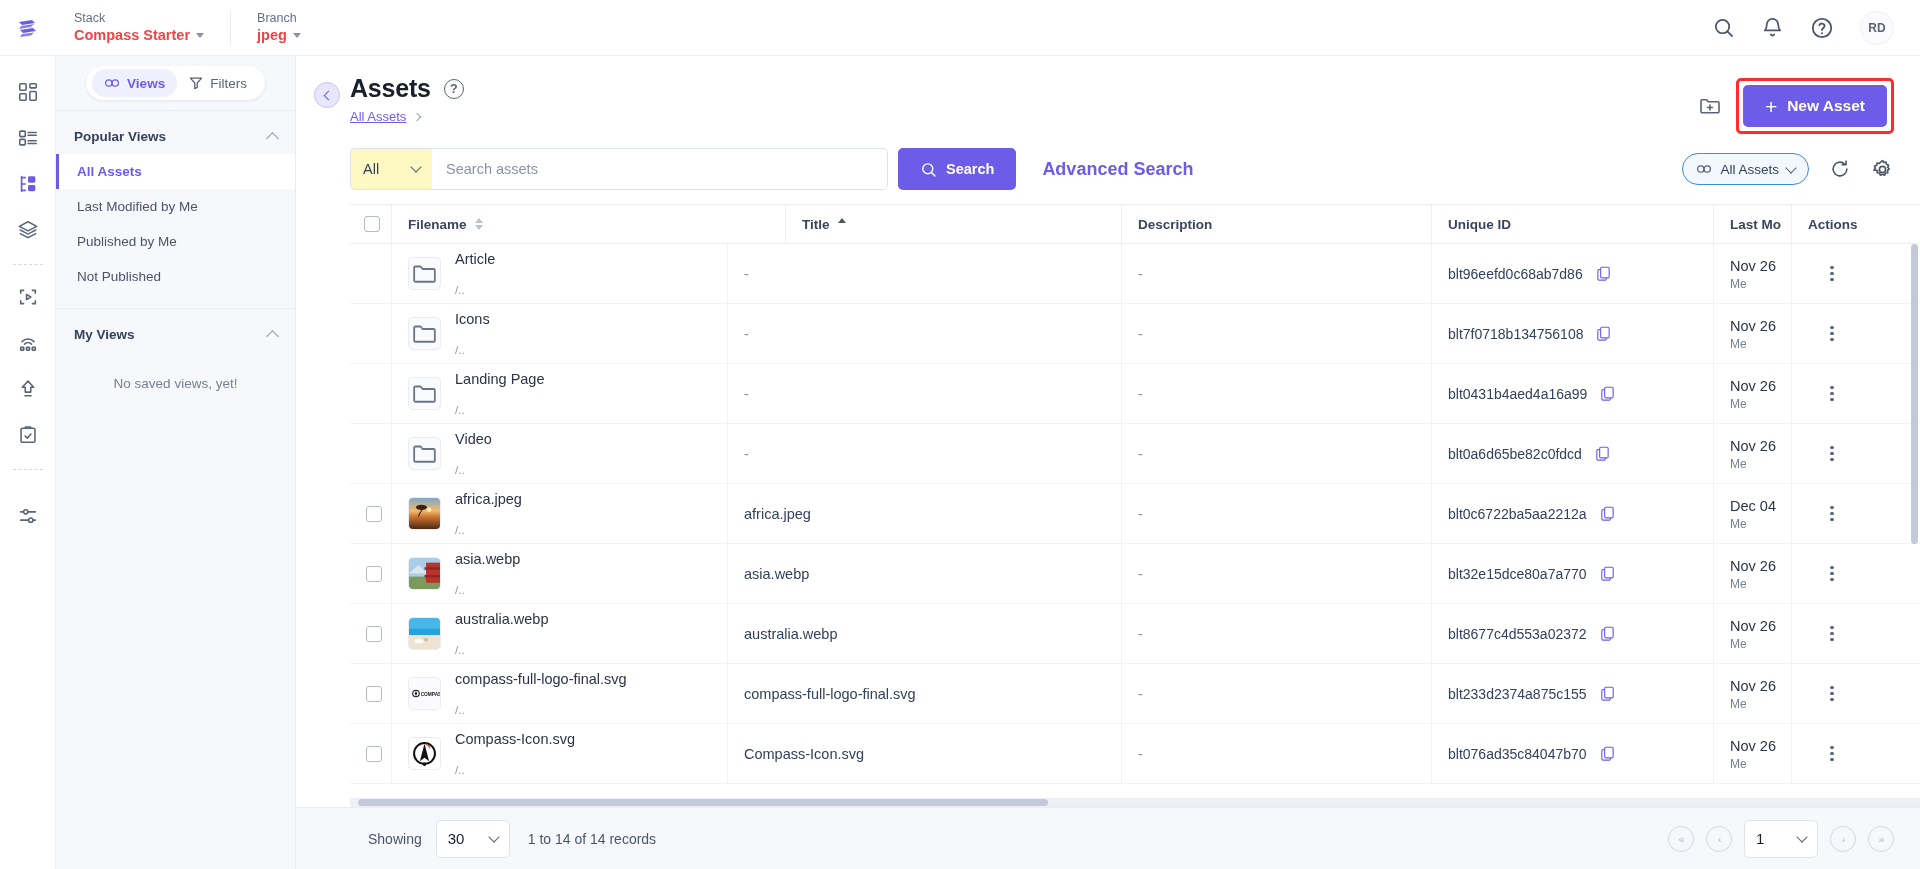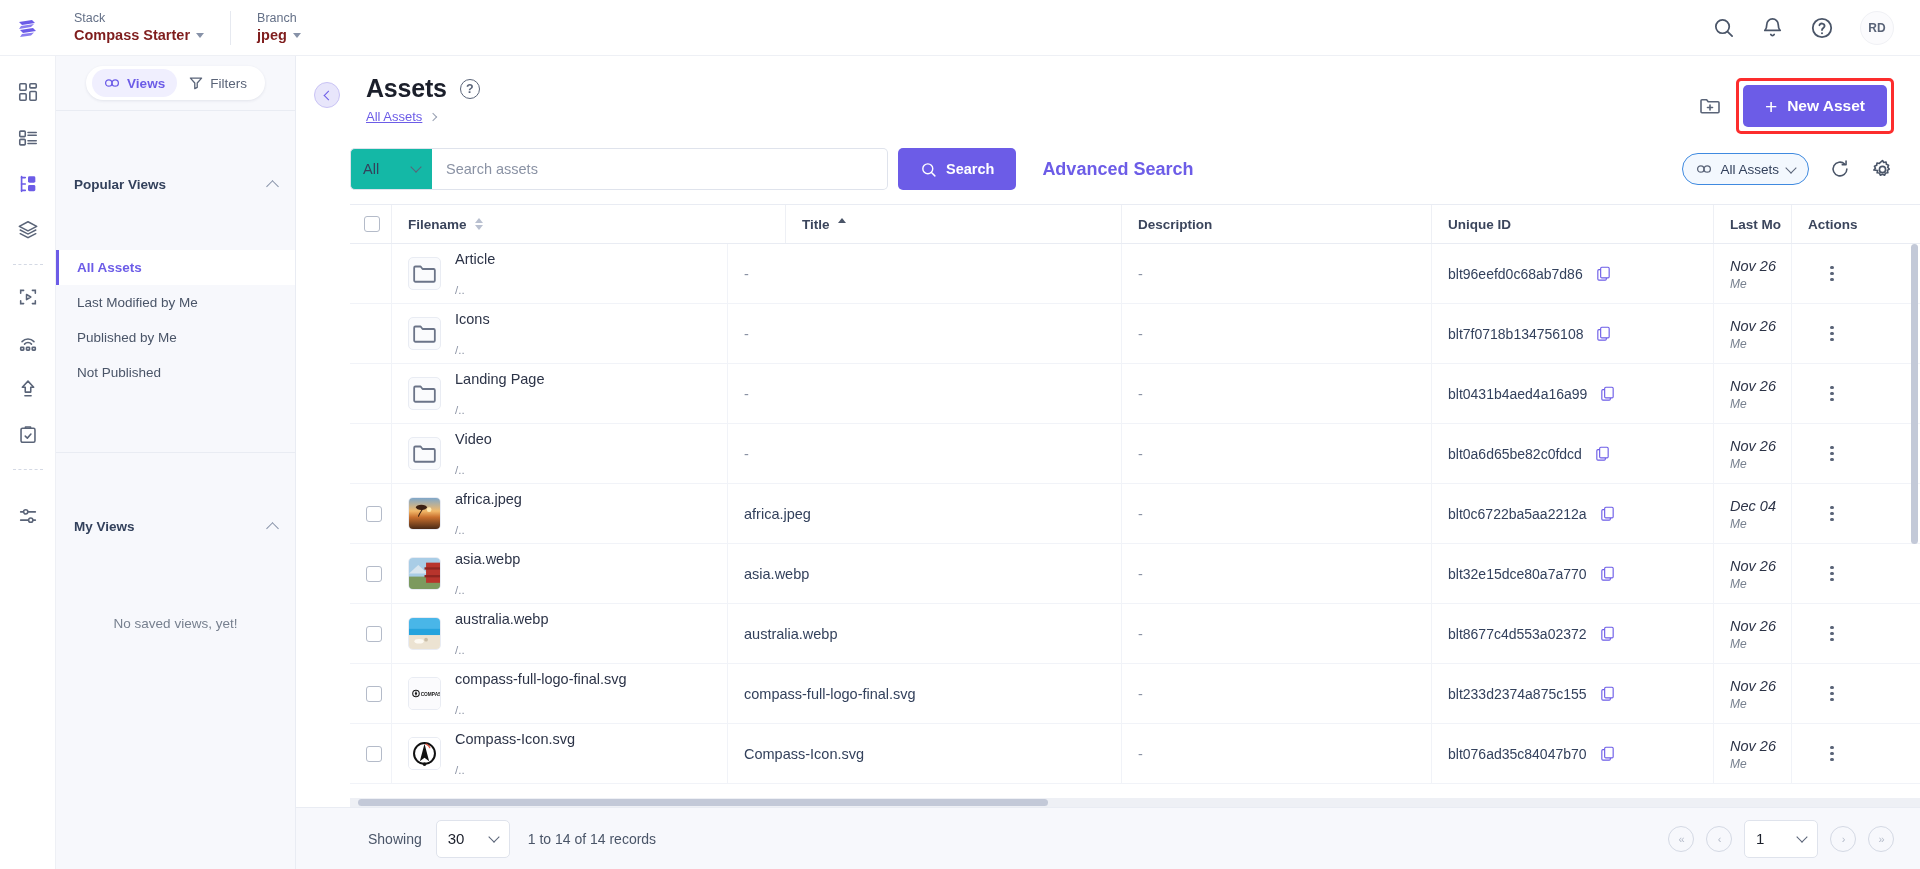--- a/index.html
+++ b/index.html
@@ -21,21 +21,21 @@
     position: relative; z-index: 30;
   }
   .brand {
     width: 56px; height: 56px;
     display: flex; align-items: center; justify-content: center;
   }
   .ctx { display: flex; align-items: center; padding-left: 18px; }
   .ctx-block { padding-right: 26px; }
   .ctx-label { font-size: 12.5px; color: #647087; line-height: 16px; }
   .ctx-value {
-    font-size: 14.5px; color: #7f1d1d; font-weight: bold; line-height: 19px;
+    font-size: 14.5px; color: #ef4444; font-weight: bold; line-height: 19px;
     display: flex; align-items: center; gap: 6px; cursor: pointer;
   }
   .ctx-div { width: 1px; height: 34px; background: #e6e9f0; margin-right: 26px; }
   .caret-d {
     width: 0; height: 0; border-left: 4.5px solid transparent;
     border-right: 4.5px solid transparent; border-top: 5.5px solid #8792a8;
   }
   .topbar-right {
     margin-left: auto; display: flex; align-items: center;
     gap: 26px; padding-right: 26px;
@@ -62,21 +62,21 @@
     width: 44px; height: 44px; display: flex;
     align-items: center; justify-content: center;
     cursor: pointer; margin-bottom: 2px;
   }
   .rail-sep { width: 30px; border-top: 1px dashed #d4d9e4; margin: 10px 0; }
 
   
   .views {
     width: 240px; flex: 0 0 240px;
     background: #f7f8fc; border-right: 1px solid #e9ecf3;
-    display: flex; flex-direction: column; gap: 48px;
+    display: flex; flex-direction: column;
   }
   .views-top {
     height: 55px; display: flex; align-items: center;
     justify-content: center; border-bottom: 1px solid #e9ecf3;
   }
   .pill {
     display: flex; align-items: center; background: #ffffff;
     border-radius: 20px; height: 34px; padding: 0 6px;
     box-shadow: 0 1px 3px rgba(40,50,90,.10);
   }
@@ -107,21 +107,21 @@
   }
   .views-divider { border-top: 1px solid #e9ecf3; margin-top: 14px; }
   .empty-views {
     padding: 24px 0 0 0; text-align: center;
     font-size: 13.5px; color: #77808f;
   }
 
   
   .main { flex: 1; min-width: 0; display: flex; flex-direction: column; background:#fff; }
 
-  .page-head { padding: 18px 26px 0 18px; display: flex; align-items: flex-start; gap: 16px; }
+  .page-head { padding: 18px 26px 0 18px; display: flex; align-items: flex-start; }
   .collapse-btn {
     width: 26px; height: 26px; border-radius: 50%;
     background: #e8e6fb; border: 1px solid #c9c3f5;
     display: flex; align-items: center; justify-content: center;
     cursor: pointer; margin-top: 8px; margin-right: 10px; flex: 0 0 26px;
   }
   .chev-l {
     width: 7px; height: 7px; border-left: 1.8px solid #6c5ce7;
     border-bottom: 1.8px solid #6c5ce7; transform: rotate(45deg);
     margin-left: 3px;
@@ -155,21 +155,21 @@
   .plus { font-size: 21px; font-weight: normal; line-height: 1; }
 
   
   .search-row {
     display: flex; align-items: center; gap: 0;
     padding: 14px 26px 14px 18px; margin-left: 36px;
   }
   .search-group { display: flex; align-items: center; height: 42px; }
   .sel-all {
     width: 82px; height: 42px; border: 1px solid #dfe3ec;
-    border-right: none; border-radius: 5px 0 0 5px; background: #14b8a6;
+    border-right: none; border-radius: 5px 0 0 5px; background: #fef9c3;
     display: flex; align-items: center; justify-content: space-between;
     padding: 0 12px; font-size: 14.5px; color: #33415c; cursor: pointer;
   }
   .chev-sm {
     width: 8px; height: 8px; border-right: 1.7px solid #5a6478;
     border-bottom: 1.7px solid #5a6478; transform: rotate(45deg);
     margin-top: -4px;
   }
   .search-input {
     width: 456px; height: 42px; border: 1px solid #dfe3ec; border-left: none;
@@ -240,21 +240,21 @@
     border: 1px solid #e9ecf3; background: #fafbfd;
     display: flex; align-items: center; justify-content: center;
     overflow: hidden; flex: 0 0 33px;
   }
   .namecol { margin-left: 14px; display: flex; flex-direction: column; gap: 16px; }
   .nm { font-size: 14.5px; color: #2c3347; line-height: 18px; }
   .pathsub { font-size: 11.5px; color: #8a92a4; line-height: 13px; }
   .dash { color: #8a92a4; }
   .uid { font-size: 14px; color: #33415c; }
   .copy-ico { margin-left: 12px; cursor: pointer; display: flex; }
-  .modcol { display: flex; flex-direction: column; gap: 2px; font-style: italic; }
+  .modcol { display: flex; flex-direction: column; gap: 2px; }
   .mod-d { font-size: 14.5px; color: #2c3347; line-height: 18px; white-space: nowrap; }
   .mod-w { font-size: 12px; color: #77808f; line-height: 14px; }
   .kebab {
     width: 28px; height: 28px; display: flex; flex-direction: column;
     align-items: center; justify-content: center; gap: 3px; cursor: pointer;
     margin-left: 10px;
   }
   .kdot { width: 3.2px; height: 3.2px; border-radius: 50%; background: #5a6478; }
   .hscroll {
     height: 9px; background: #eef0f5; margin: 0; position: relative;

